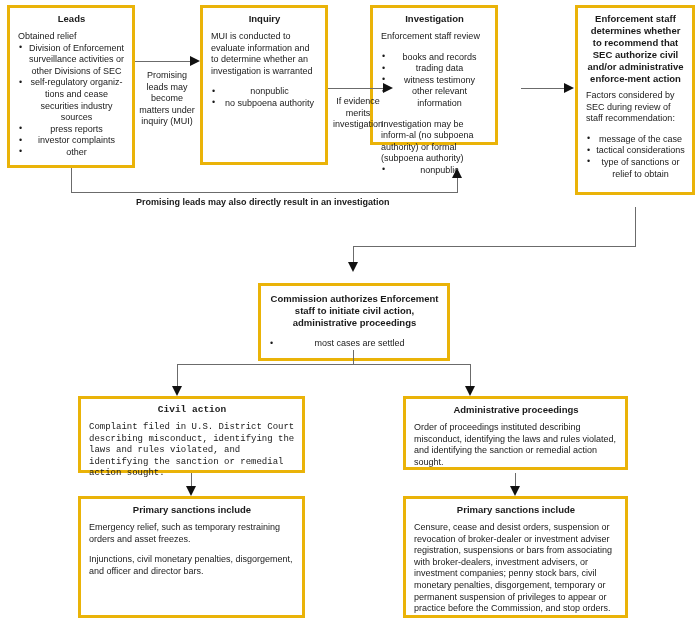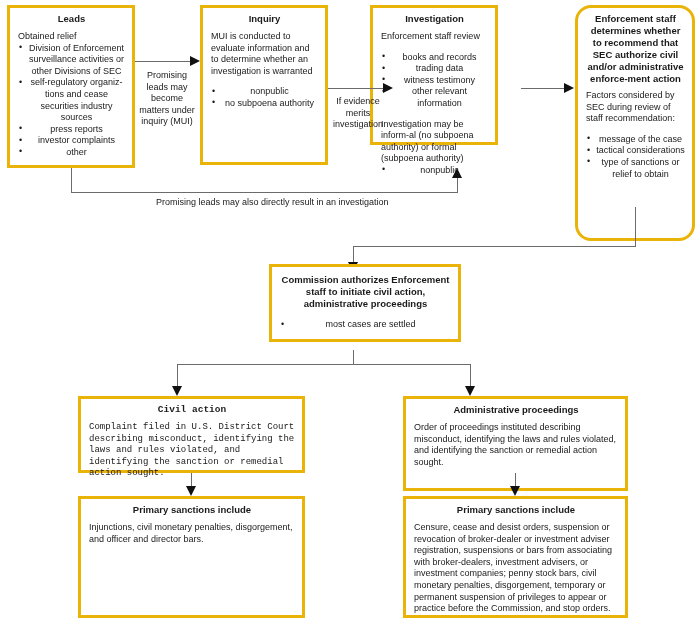--- a/index.html
+++ b/index.html
@@ -131,21 +131,21 @@
       <li>trading data</li>
       <li>witness testimony</li>
       <li>other relevant information</li>
     </ul>
     <div class="para" style="margin-top:9px;">Investigation may be inform-al (no subpoena authority) or formal (subpoena authority)</div>
     <ul class="bullets">
       <li>nonpublic</li>
     </ul>
   </div>
 
-  <div class="box" style="left:575px; top:5px; width:120px; height:236px;border-radius:16px;">
+  <div class="box" style="left:575px; top:5px; width:120px; height:190px;">
     <div class="box-title tight">Enforcement staff determines whether to recommend that SEC authorize civil and/or administrative enforce-ment action</div>
     <div class="para">Factors considered by SEC during review of staff recommendation:</div>
     <ul class="bullets spaced">
       <li>message of the case</li>
       <li>tactical considerations</li>
       <li>type of sanctions or relief to obtain</li>
     </ul>
   </div>
 
   <div class="hline" style="left:135px; top:61px; width:56px;"></div>
@@ -156,28 +156,28 @@
   <div class="arrow-r" style="left:383px; top:83px;"></div>
   <div class="edge-label" style="left:326px; top:96px; width:64px;">If evidence merits investigation</div>
 
   <div class="hline" style="left:521px; top:88px; width:44px;"></div>
   <div class="arrow-r" style="left:564px; top:83px;"></div>
 
   <div class="vline" style="left:71px; top:168px; height:24px;"></div>
   <div class="hline" style="left:71px; top:192px; width:387px;"></div>
   <div class="vline" style="left:457px; top:178px; height:14px;"></div>
   <div class="arrow-u" style="left:452px; top:168px;"></div>
-  <div class="edge-label left" style="left:156px; top:197px; width:310px;">Promising leads may also directly result in an investigation</div>
+  <div class="edge-label left" style="left:136px; top:197px; width:310px;font-weight:bold;">Promising leads may also directly result in an investigation</div>
 
   <div class="vline" style="left:635px; top:207px; height:39px;"></div>
   <div class="hline" style="left:353px; top:246px; width:283px;"></div>
   <div class="vline" style="left:353px; top:246px; height:16px;"></div>
   <div class="arrow-d" style="left:348px; top:262px;"></div>
 
-  <div class="box" style="left:258px; top:264px; width:192px; height:78px; padding-top:7px;margin-left:11px;">
+  <div class="box" style="left:258px; top:283px; width:192px; height:78px; padding-top:7px;">
     <div class="box-title">Commission authorizes Enforcement staff to initiate civil action, administrative proceedings</div>
     <ul class="bullets spaced">
       <li>most cases are settled</li>
     </ul>
   </div>
 
   <div class="vline" style="left:353px; top:350px; height:14px;"></div>
   <div class="hline" style="left:177px; top:364px; width:294px;"></div>
   <div class="vline" style="left:177px; top:364px; height:22px;"></div>
   <div class="arrow-d" style="left:172px; top:386px;"></div>
@@ -187,24 +187,25 @@
   <div class="box" style="left:78px; top:396px; width:227px; height:77px;font-family:Liberation Mono, monospace;">
     <div class="box-title">Civil action</div>
     <div class="para">Complaint filed in U.S. District Court describing misconduct, identifying the laws and rules violated, and identifying the sanction or remedial action sought.</div>
   </div>
 
   <div class="vline" style="left:191px; top:473px; height:13px;"></div>
   <div class="arrow-d" style="left:186px; top:486px;"></div>
 
   <div class="box" style="left:78px; top:496px; width:227px; height:122px;">
     <div class="box-title">Primary sanctions include</div>
+    <div class="para">Emergency relief, such as temporary restraining orders and asset freezes.</div>
     <div class="para">Injunctions, civil monetary penalties, disgorgement, and officer and director bars.</div>
   </div>
 
-  <div class="box" style="left:403px; top:396px; width:225px; height:95px;">
+  <div class="box" style="left:403px; top:396px; width:225px; height:74px;">
     <div class="box-title">Administrative proceedings</div>
     <div class="para">Order of proceedings instituted describing misconduct, identifying the laws and rules violated, and identifying the sanction or remedial action sought.</div>
   </div>
 
   <div class="vline" style="left:515px; top:473px; height:13px;"></div>
   <div class="arrow-d" style="left:510px; top:486px;"></div>
 
   <div class="box" style="left:403px; top:496px; width:225px; height:122px;">
     <div class="box-title">Primary sanctions include</div>
     <div class="para">Censure, cease and desist orders, suspension or revocation of broker-dealer or investment adviser registration, suspensions or bars from associating with broker-dealers, investment advisers, or investment companies; penny stock bars, civil monetary penalties, disgorgement, temporary or permanent suspension of privileges to appear or practice before the Commission, and stop orders.</div>

